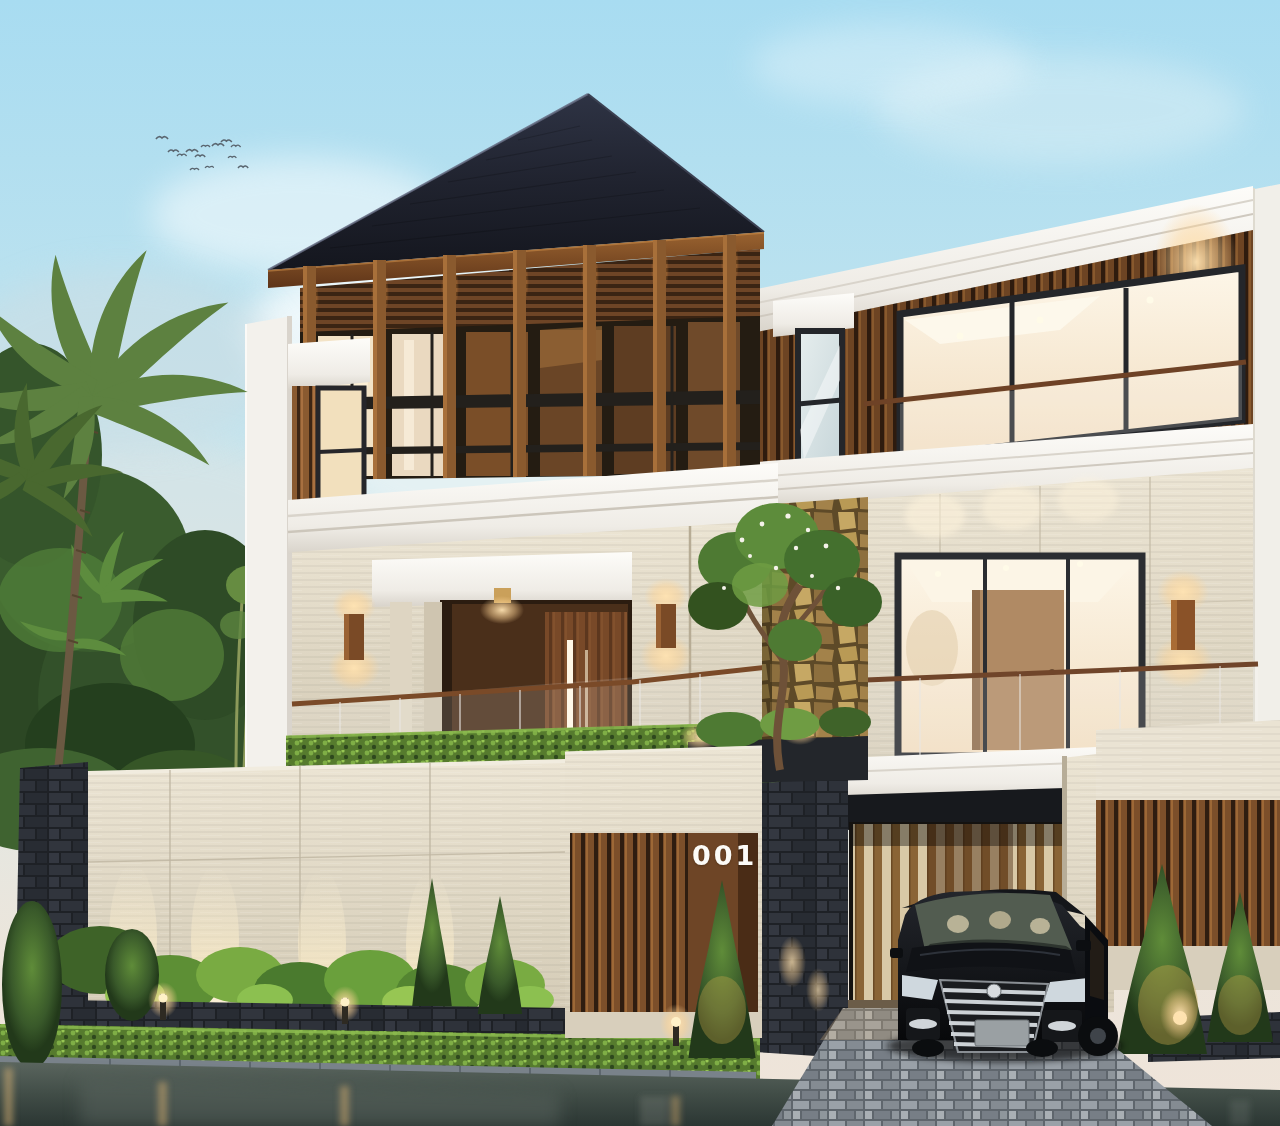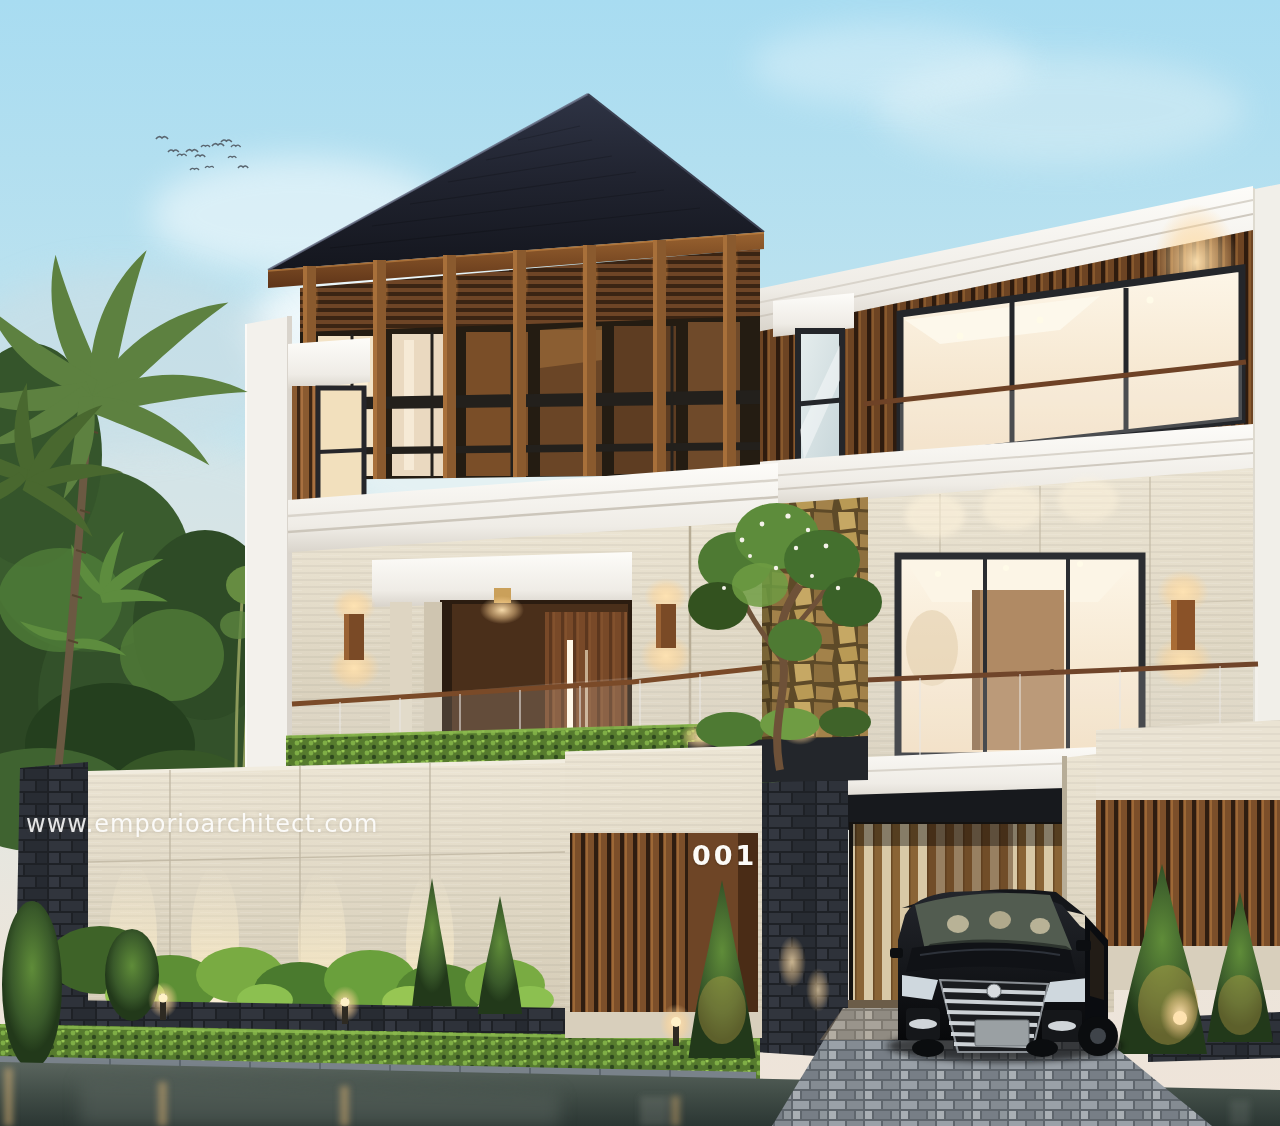--- a/index.html
+++ b/index.html
@@ -695,15 +695,14 @@
   <path d="M1090,930 L1104,946 L1104,1000 L1090,996 Z" fill="#3a2c1c" opacity=".5"></path>
   <circle cx="1098" cy="1036" r="20" fill="#0b0d0f"></circle>
         <circle cx="1098" cy="1036" r="8" fill="#3f444a"></circle>
   <ellipse cx="928" cy="1048" rx="16" ry="9" fill="#0b0d0f"></ellipse>
   <ellipse cx="1042" cy="1048" rx="16" ry="9" fill="#0b0d0f"></ellipse>
   <rect x="890" y="948" width="13" height="10" rx="3" fill="#0c0e11"></rect>
   <rect x="1076" y="940" width="15" height="11" rx="3" fill="#0c0e11"></rect>
 </g>
 </svg>
 
-<div class="watermark">www.emporioarchitect.com</div>
 <div class="house-number">001</div>
 </div>
 
 </body></html>

